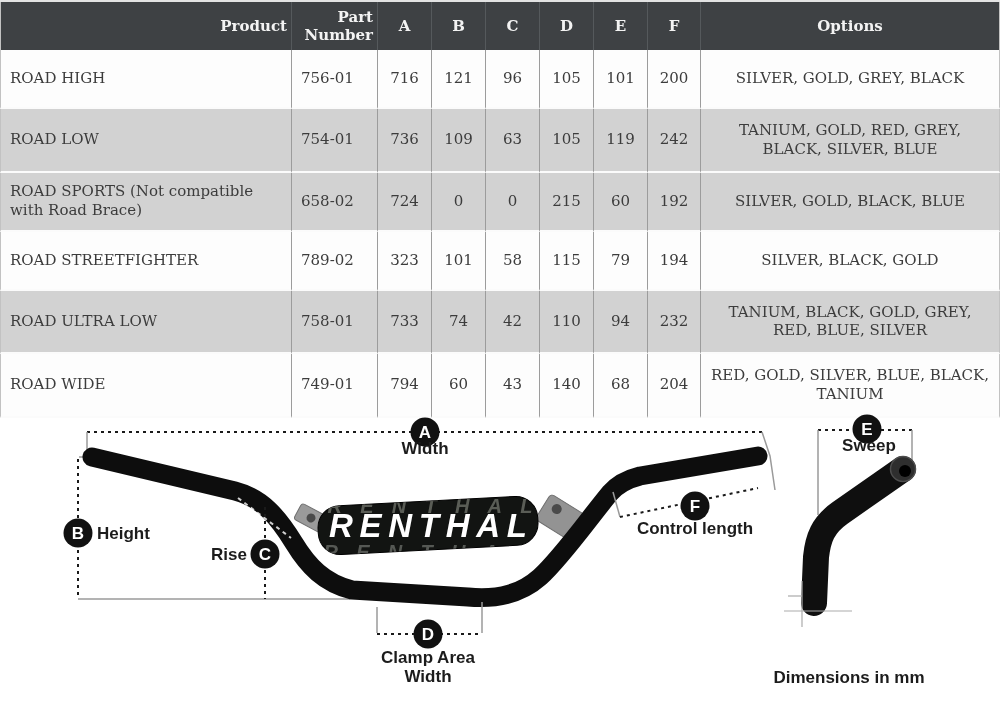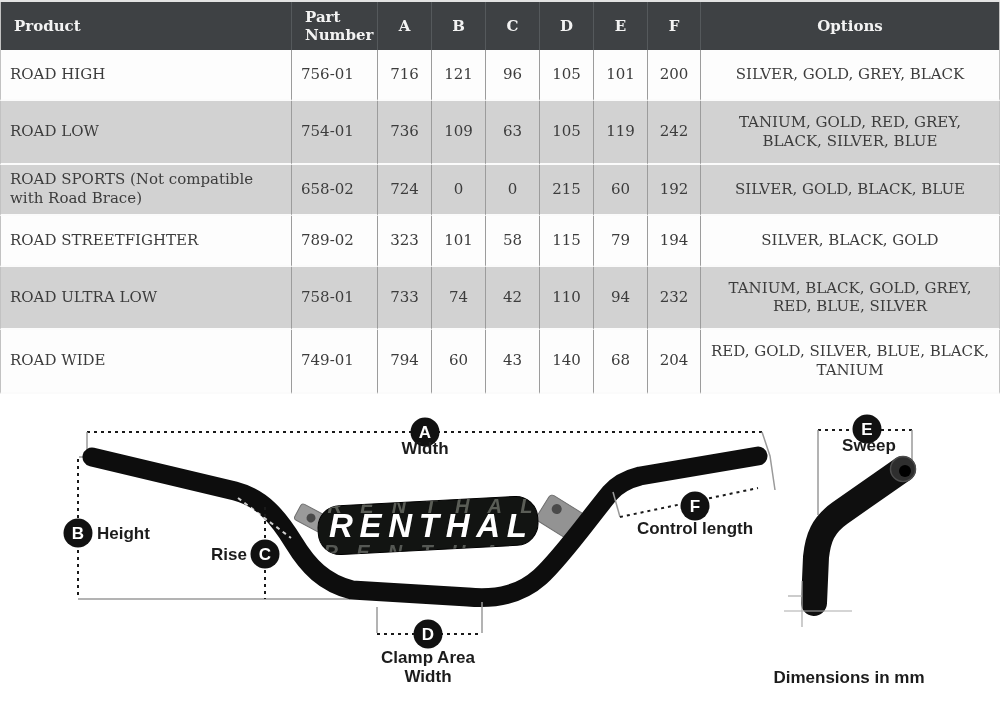--- a/index.html
+++ b/index.html
@@ -3,26 +3,26 @@
 <meta charset="utf-8">
 <style>
   html,body{margin:0;padding:0;}
   body{width:1000px;height:715px;position:relative;background:#ffffff;overflow:hidden;
        font-family:"DejaVu Serif", serif;}
 
   
   table.spec{position:absolute;top:0;left:0;width:1000px;border-collapse:separate;border-spacing:0;
              table-layout:fixed;border-top:2px solid #e3e3e3;}
   th{background:#3e4144;color:#f3f3f3;font-size:15px;font-weight:bold;
-     padding:4px 13px;border-right:1px solid #55595c;vertical-align:middle;text-align:left;
+     padding:4px 4px;border-right:1px solid #55595c;vertical-align:middle;text-align:right;
      line-height:1.2;}
   tr.hdr{height:48px;}
   td{font-size:15px;color:#3c3c3c;padding:3px 9px;border-right:1px solid #9c9c9c;
      border-bottom:2px solid #fbfbfb;vertical-align:middle;background:#fdfdfd;line-height:1.25;}
-  tr.body{height:51px;}
+  tr.body{height:59px;}
   tr.alt td{background:#d2d2d2;}
   th.num,td.num{text-align:center;padding:3px 2px;}
   th.opts,td.opts{text-align:center;padding:12px 8px;}
   th:first-child,td:first-child{border-left:1px solid #c2c2c2;}
   th:last-child,td:last-child{border-right:1px solid #c2c2c2;}
 
   
   .diagram{position:absolute;top:385px;left:0;width:1000px;height:330px;}
   .dimlabel{font-family:"Liberation Sans", sans-serif;font-weight:bold;font-size:17px;fill:#1c1c1c;}
   .badgetxt{font-family:"Liberation Sans", sans-serif;font-weight:bold;font-size:17px;fill:#ffffff;}

